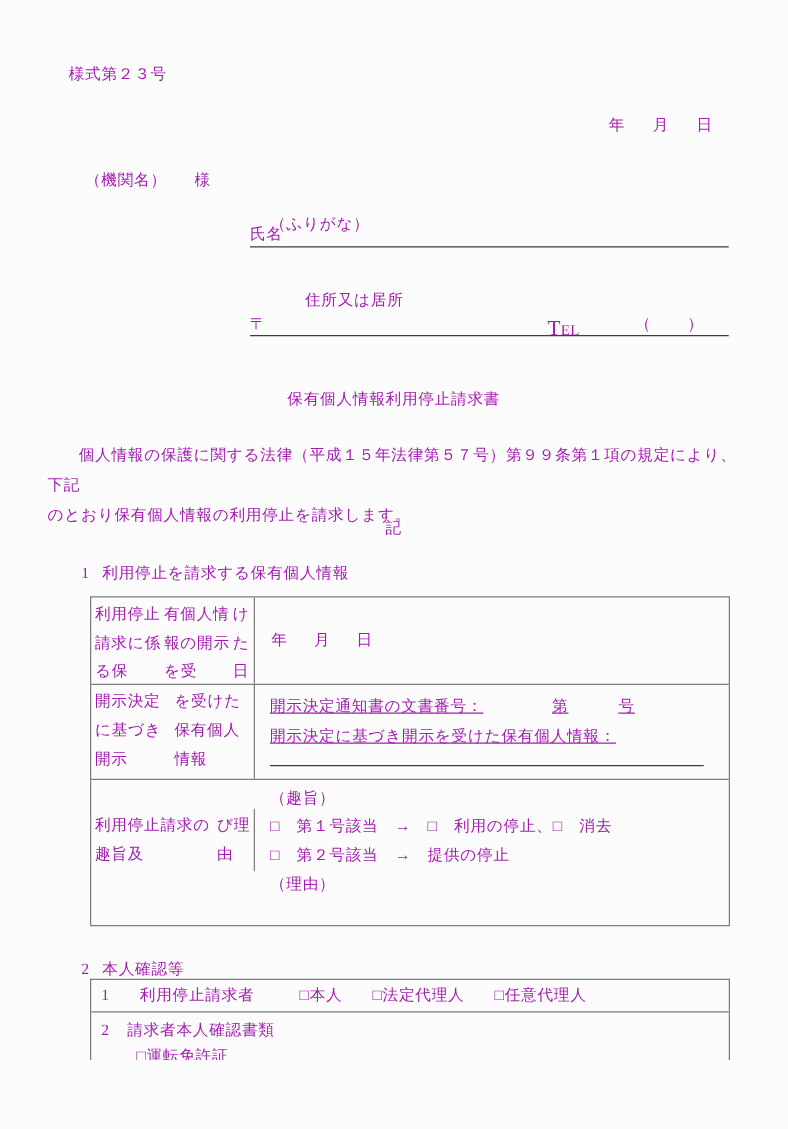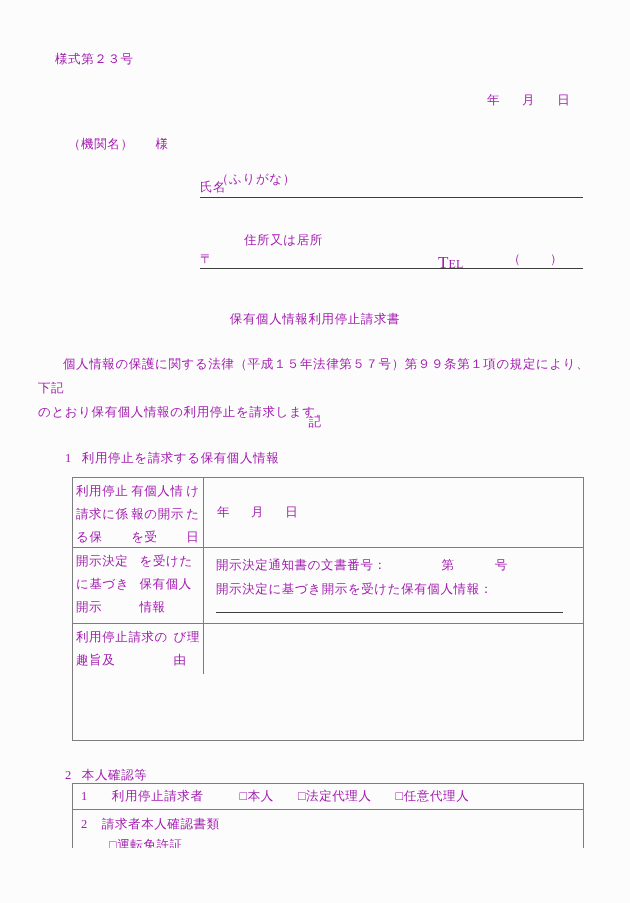--- a/index.html
+++ b/index.html
@@ -24,21 +24,21 @@
     width:131px;border-right:1px solid #7d7d7d;box-sizing:border-box;
     display:flex;flex-direction:row;justify-content:center;
     padding:2px 0 2px 3px;line-height:23px;
   }
   .t1 .rcell{flex:1;position:relative;box-sizing:border-box;}
   .r1{height:69px;}
   .r2{height:75px;}
   .r3{flex:1;}
   .r1 .rcell{display:flex;align-items:center;padding-left:13px;}
   .date-gap{display:inline-flex;gap:21px;}
-  .r2 .rcell{padding:6px 0 0 12px;line-height:23.5px;}
+  .r2 .rcell{padding:6px 0 0 12px;line-height:23.5px;text-decoration:underline;}
   .r2-underline{position:absolute;left:12px;width:347px;bottom:10px;border-bottom:1px solid #3d3d3d;}
   .r3 .rcell{padding:3px 0 0 12px;line-height:23px;}
   .dai{margin-left:55px;}
   .gou{margin-left:40px;}
 
   
   .t2{
     left:72px;top:783px;width:510px;height:64px;
     border-left:1px solid #7d7d7d;border-right:1px solid #7d7d7d;border-top:1px solid #7d7d7d;
     box-sizing:content-box;overflow:hidden;
@@ -128,20 +128,26 @@
         <div>開示決定に基づき開示を受けた保有個人情報：</div>
         <div class="r2-underline"></div>
       </div>
     </div>
 
     <div class="trow r3">
       <div class="lcell">
         <div>利用停止請求の趣旨及</div>
         <div>び理由</div>
       </div>
+      <div class="rcell">
+        <div class="pre">（趣旨）</div>
+        <div class="pre">□　第１号該当　→　□　利用の停止、□　消去</div>
+        <div class="pre">□　第２号該当　→　提供の停止</div>
+        <div class="pre">（理由）</div>
+      </div>
     </div>
   </div>
 
   <div class="abs heading" style="left:65px;top:768px;">
     <span>2</span>
     <span>本人確認等</span>
   </div>
 
   <div class="abs t2">
     <div class="trow1">

